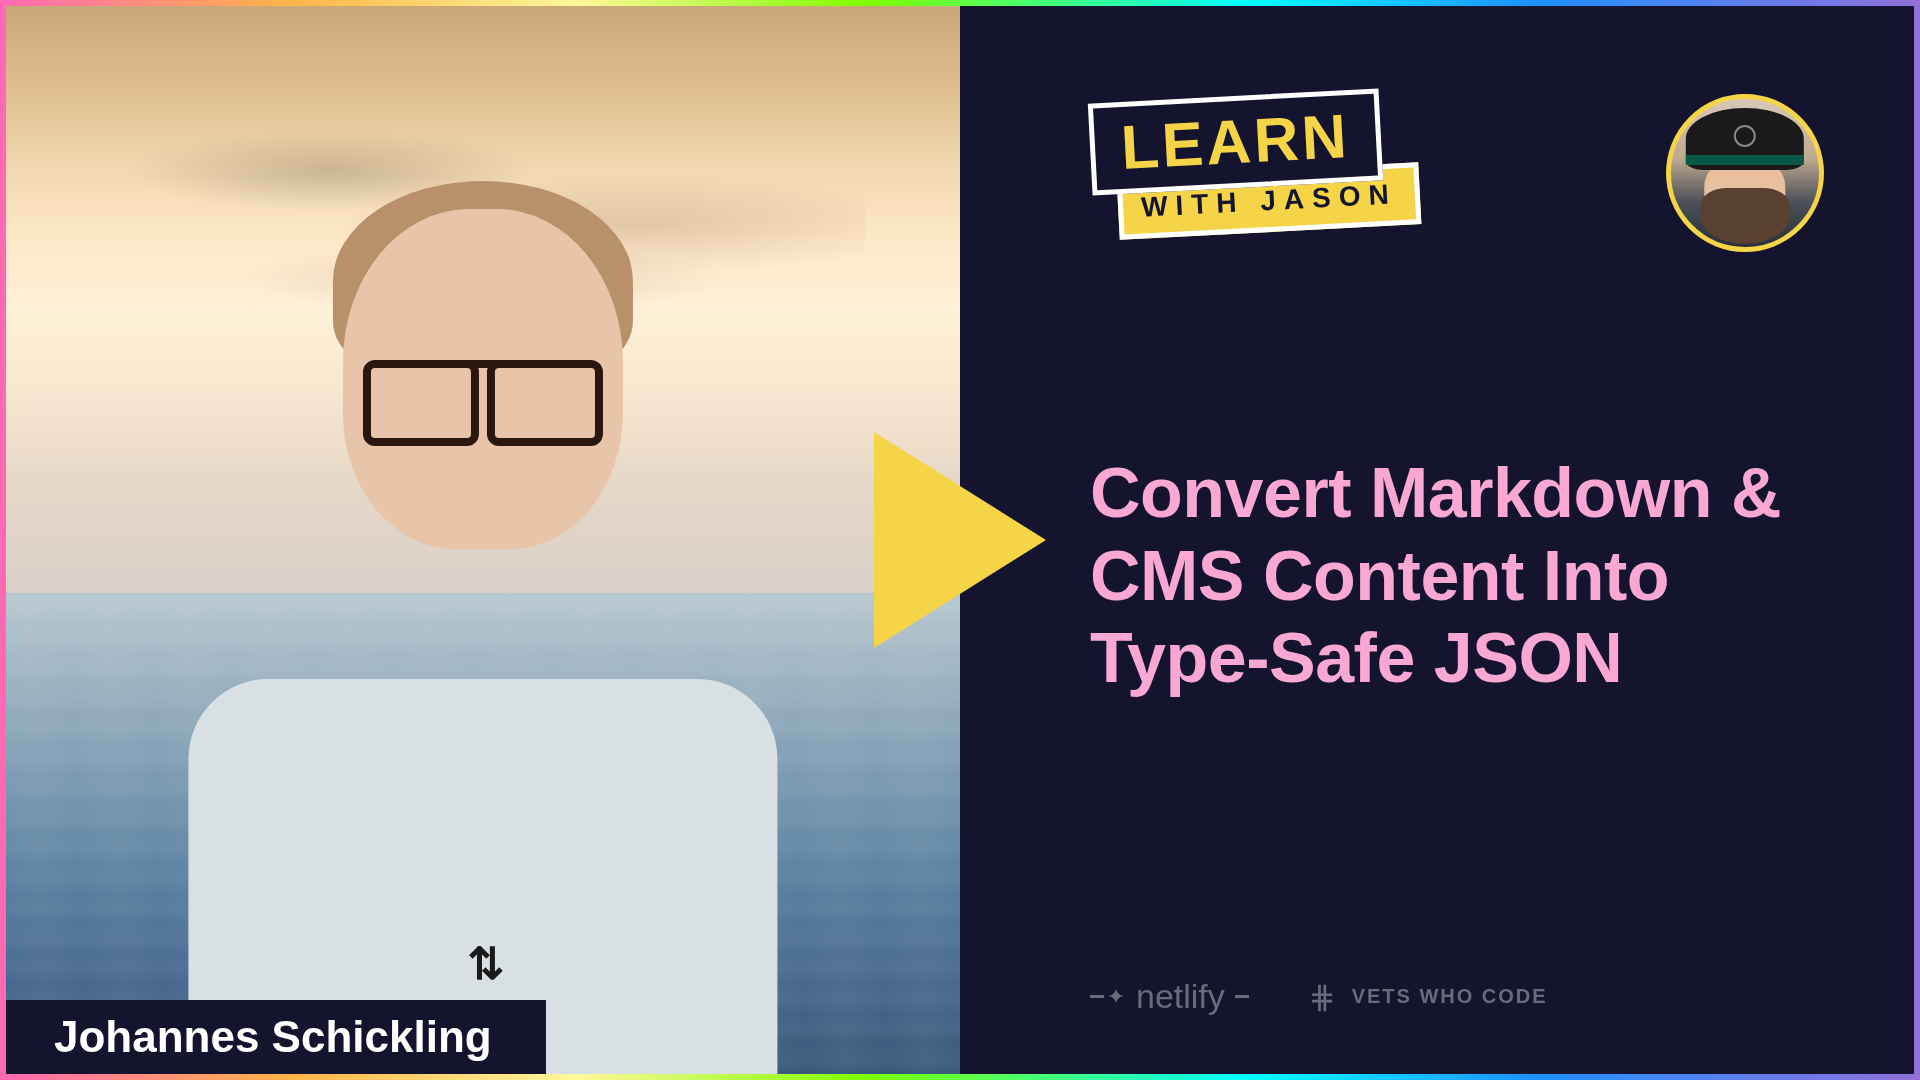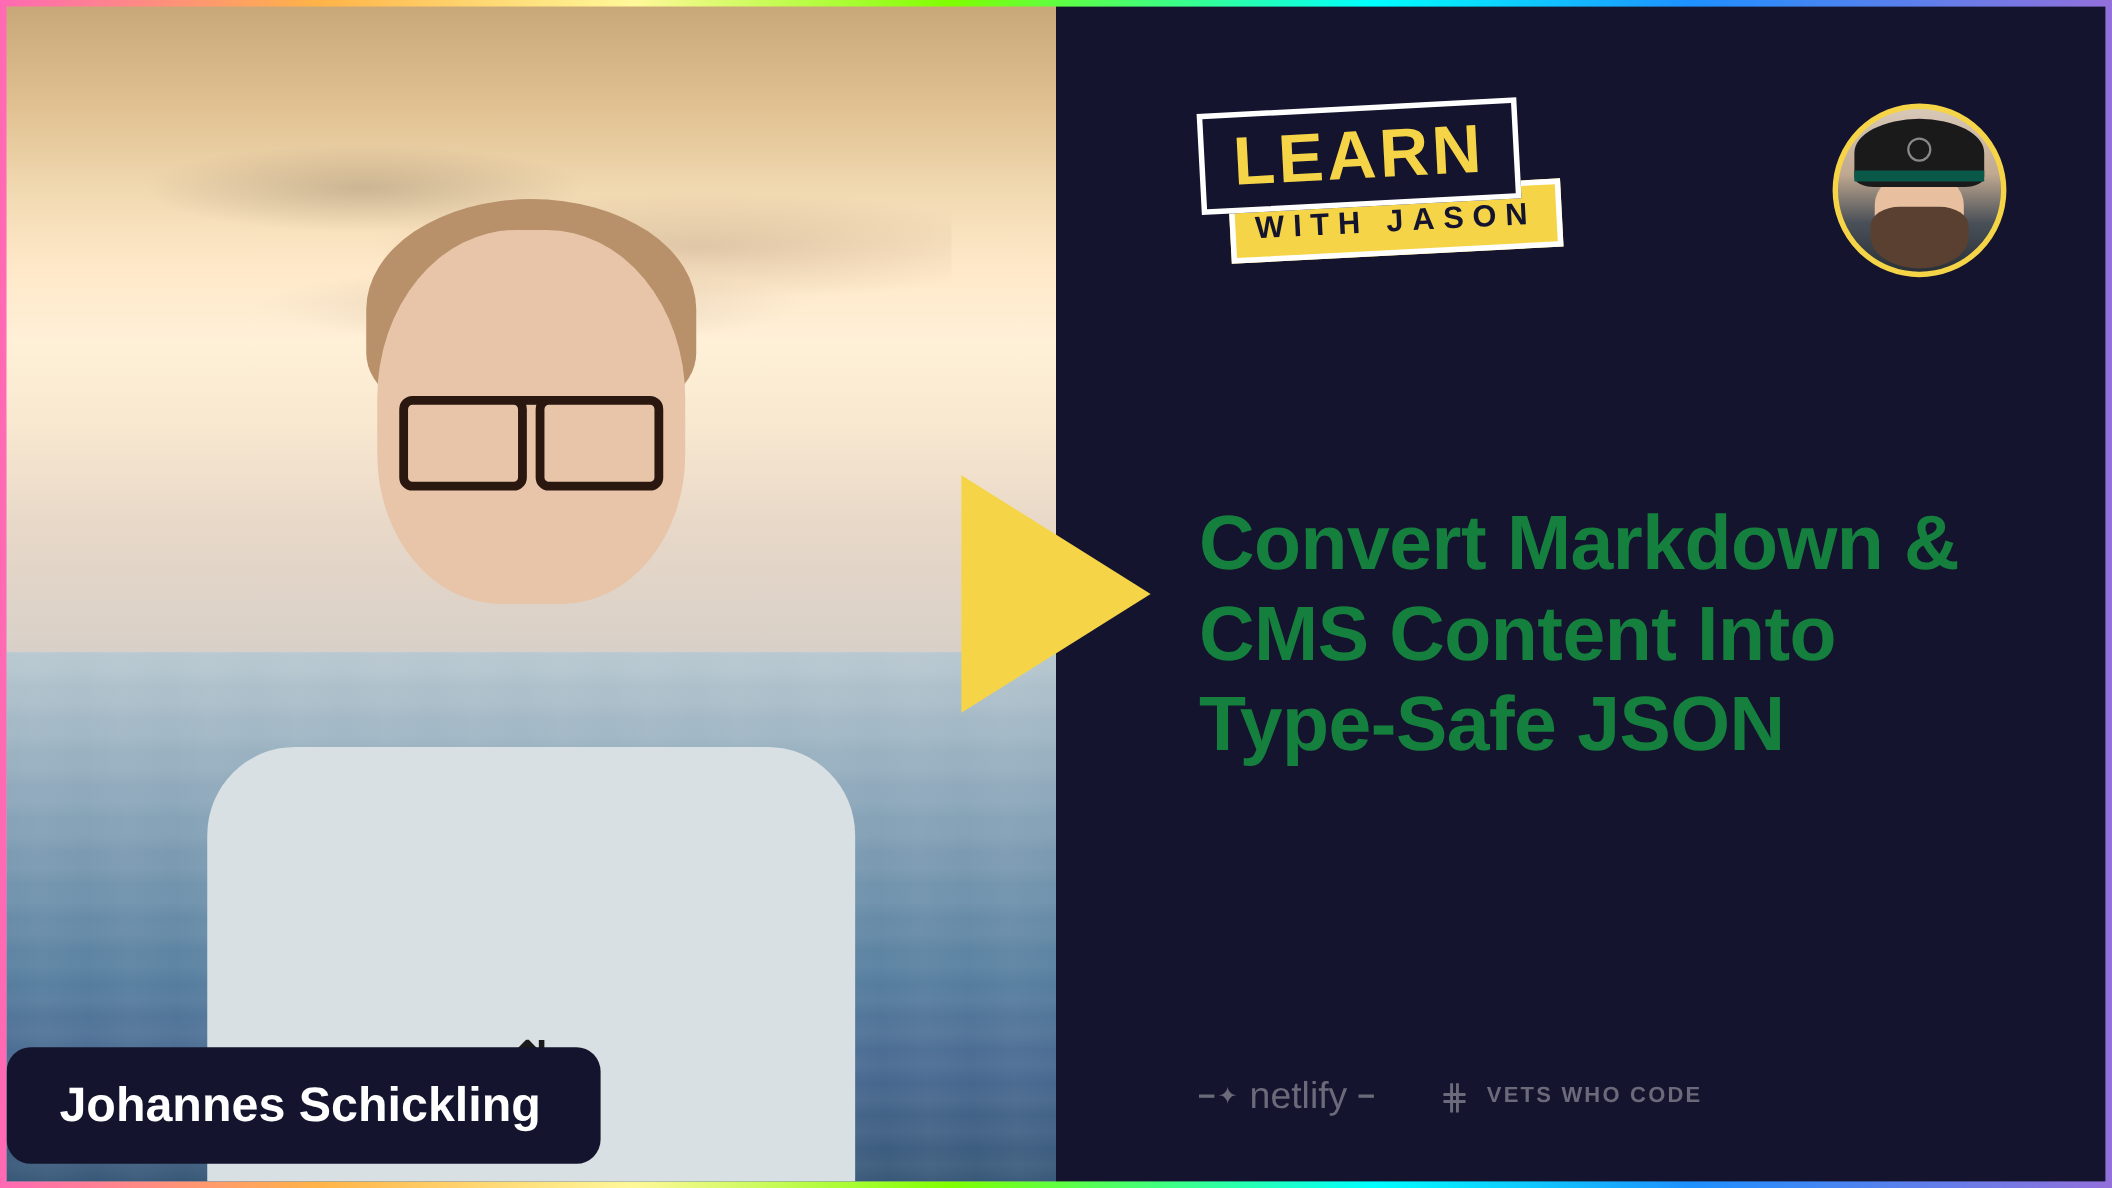--- a/index.html
+++ b/index.html
@@ -214,26 +214,25 @@
       left: 50%;
       transform: translateX(-50%);
       font-size: 44px;
       font-weight: 900;
       color: #1a1a1a;
       letter-spacing: -6px;
     }
     
     .guest-name-bar {
       position: absolute;
-      bottom: 16px;
+      bottom: 0;
       left: 0;
-      padding: 28px 48px;
+      padding: 12px 48px;
       background: #14142e;
       min-width: 540px;
-      border-radius: 22px;
     }
     
     .guest-name {
       color: #ffffff;
       font-size: 44px;
       font-weight: 600;
     }
     
     .right-panel {
       width: 50%;
@@ -349,21 +348,21 @@
       left: 50%;
       transform: translateX(-50%);
       width: 60%;
       height: 38%;
       background: #5a4030;
       border-radius: 30% 30% 50% 50%;
     }
     
     
     .episode-title {
-      color: #15803d;
+      color: #f9a8d4;
       font-size: 70px;
       font-weight: 800;
       line-height: 1.18;
       margin-top: 200px;
       letter-spacing: -0.5px;
     }
     
     
     .sponsors {
       position: absolute;

